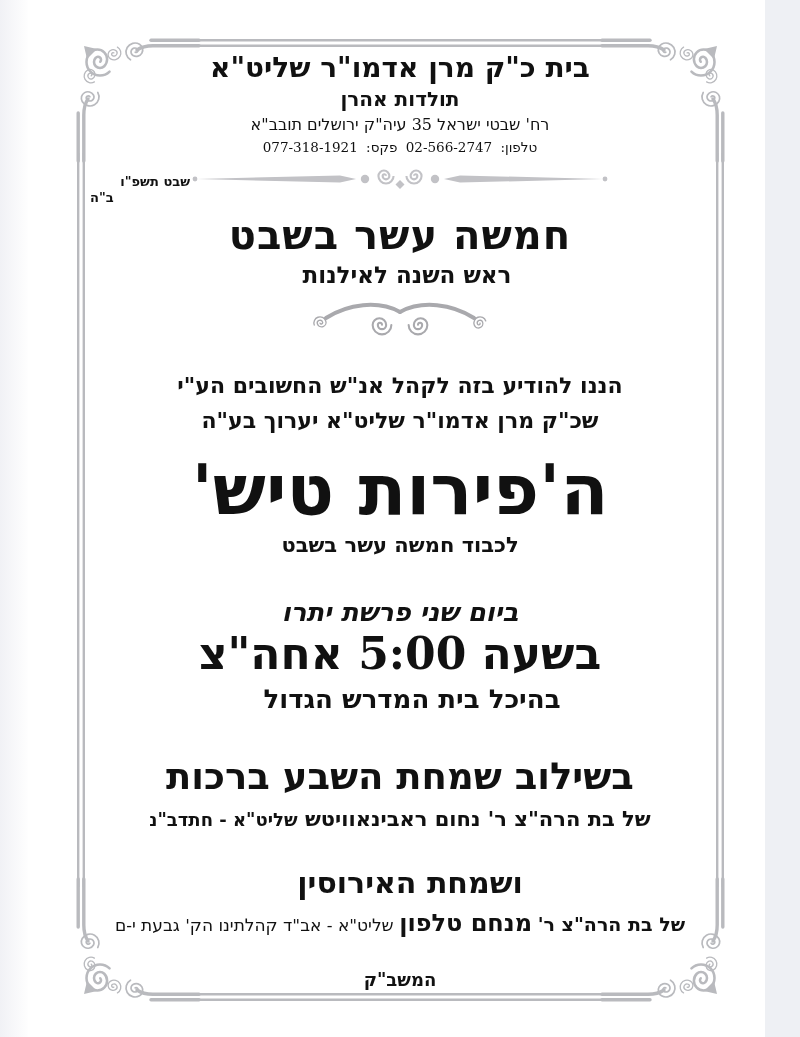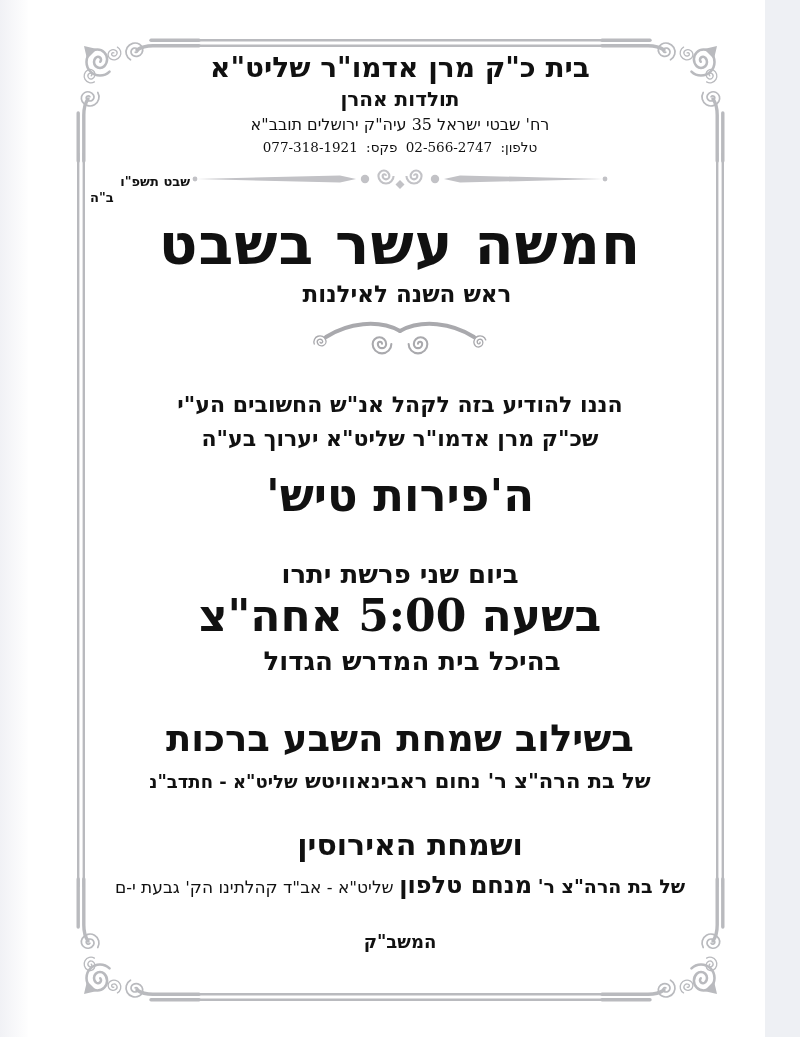--- a/index.html
+++ b/index.html
@@ -16,29 +16,29 @@
   .frame{position:absolute;left:0;top:0;}
   .content{position:absolute;left:52px;top:0;width:640px;padding-top:52px;text-align:center;direction:rtl;}
   .hdr1{font-size:28px;font-weight:bold;line-height:1.15;}
   .hdr2{font-size:20px;font-weight:bold;margin-top:3px;}
   .addr{font-size:16px;margin-top:4px;}
   .phone{font-size:13.5px;margin-top:5px;}
   .phone span{margin:10px 2px;}
   .divider-row{margin-top:10px;height:26px;}
   .date-note{position:absolute;right:575px;top:174px;font-size:13px;font-weight:bold;white-space:nowrap;}
   .bh-note{position:absolute;left:62px;top:190px;font-size:13px;font-weight:bold;}
-  .title-main{font-size:57px;font-weight:bold;line-height:1.1;margin-top:22px;letter-spacing:1px;}
+  .title-main{font-size:40px;font-weight:bold;line-height:1.1;margin-top:22px;letter-spacing:1px;}
   .title-sub{font-size:23px;font-weight:bold;margin-top:4px;margin-left:14px;}
   .flourish-row{margin-top:12px;height:48px;}
   .announce{font-size:22px;font-weight:bold;line-height:1.2;}
   .announce.l1{margin-top:24px;}
   .announce.l2{margin-top:8px;}
-  .event-title{font-size:45px;font-weight:bold;line-height:1.05;margin-top:20px;}
+  .event-title{font-size:70px;font-weight:bold;line-height:1.05;margin-top:20px;}
   .event-sub{font-size:21px;font-weight:bold;margin-top:6px;}
-  .when-day{font-size:26px;font-weight:bold;margin-top:40px;}
+  .when-day{font-size:26px;font-weight:bold;margin-top:40px;font-style:italic;}
   .when-time{font-size:44px;font-weight:bold;line-height:1.15;margin-top:2px;}
   .where{font-size:26px;font-weight:bold;margin-top:4px;margin-left:24px;}
   .sheva-title{font-size:37px;font-weight:bold;margin-top:40px;}
   .sheva-line{font-size:21px;font-weight:bold;margin-top:8px;white-space:nowrap;}
   .sheva-line .suffix{font-size:18px;}
   .erusin-title{font-size:30px;font-weight:bold;margin-top:34px;padding-left:20px;}
   .erusin-line{margin-top:8px;white-space:nowrap;font-weight:bold;}
   .erusin-line .prefix{font-size:19px;}
   .erusin-line .honoree{font-size:24px;}
   .erusin-line .suffix{font-size:17px;font-weight:normal;}
@@ -132,20 +132,21 @@
           <use href="#sp" transform="translate(30,23) scale(0.34) rotate(160)"></use>
           <use href="#sp" transform="translate(190,23) scale(-0.34,0.34) rotate(-160)"></use>
         </g>
       </svg>
     </div>
 
     <div class="announce l1">הננו להודיע בזה לקהל אנ"ש החשובים הע"י</div>
     <div class="announce l2">שכ"ק מרן אדמו"ר שליט"א יערוך בע"ה</div>
 
     <div class="event-title">ה'פירות טיש'</div>
+    <div class="event-sub">לכבוד חמשה עשר בשבט</div>
 
     <div class="when-day">ביום שני פרשת יתרו</div>
     <div class="when-time">
       <span>בשעה</span>
       <span class="num">5:00</span>
       <span>אחה"צ</span>
     </div>
     <div class="where">בהיכל בית המדרש הגדול</div>
 
     <div class="sheva-title">בשילוב שמחת השבע ברכות</div>

